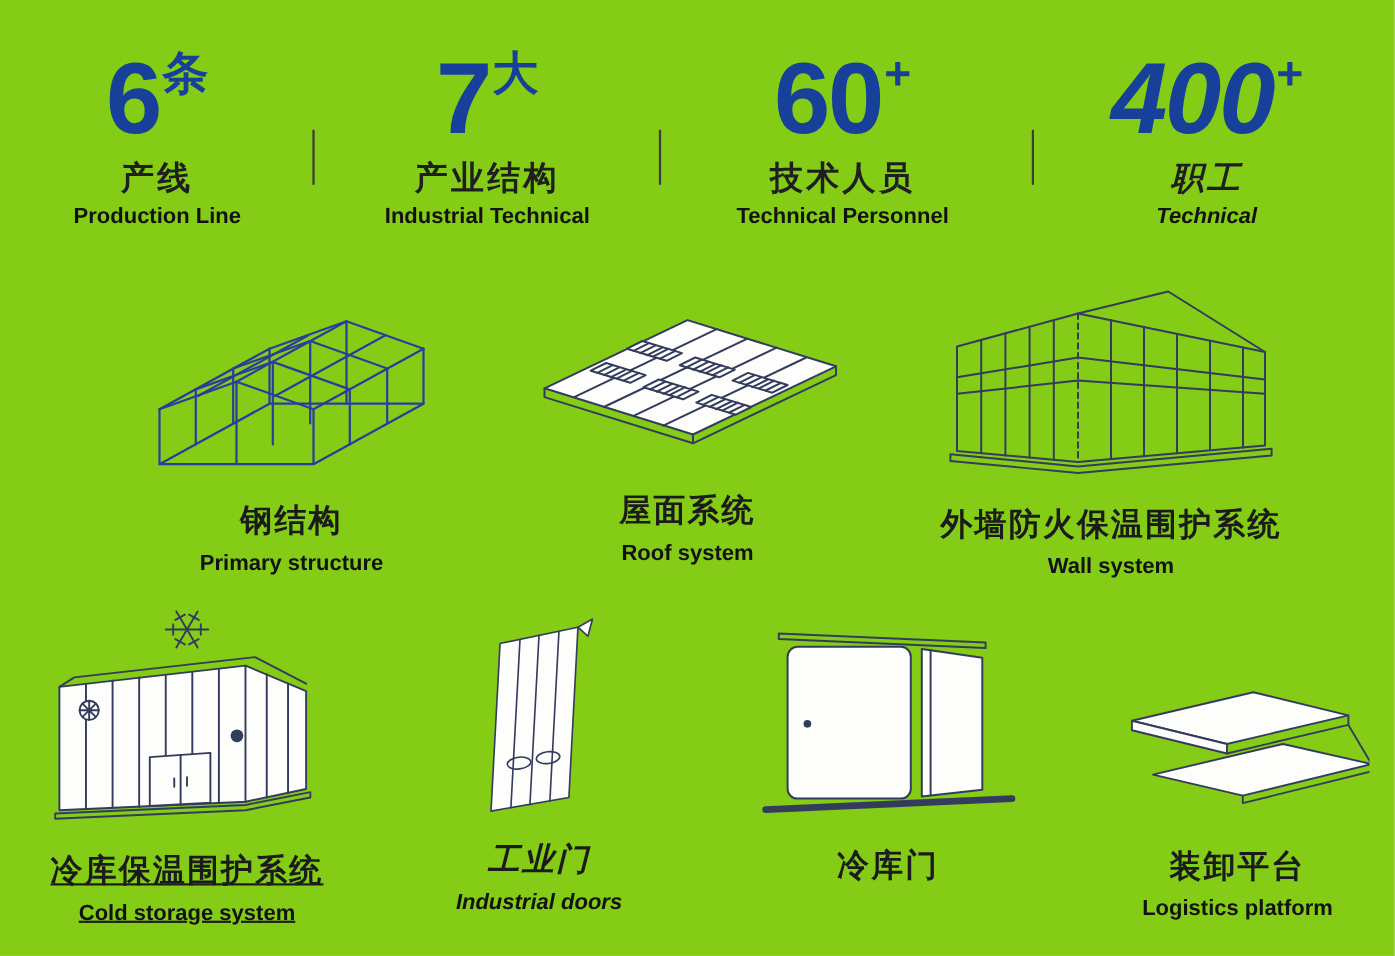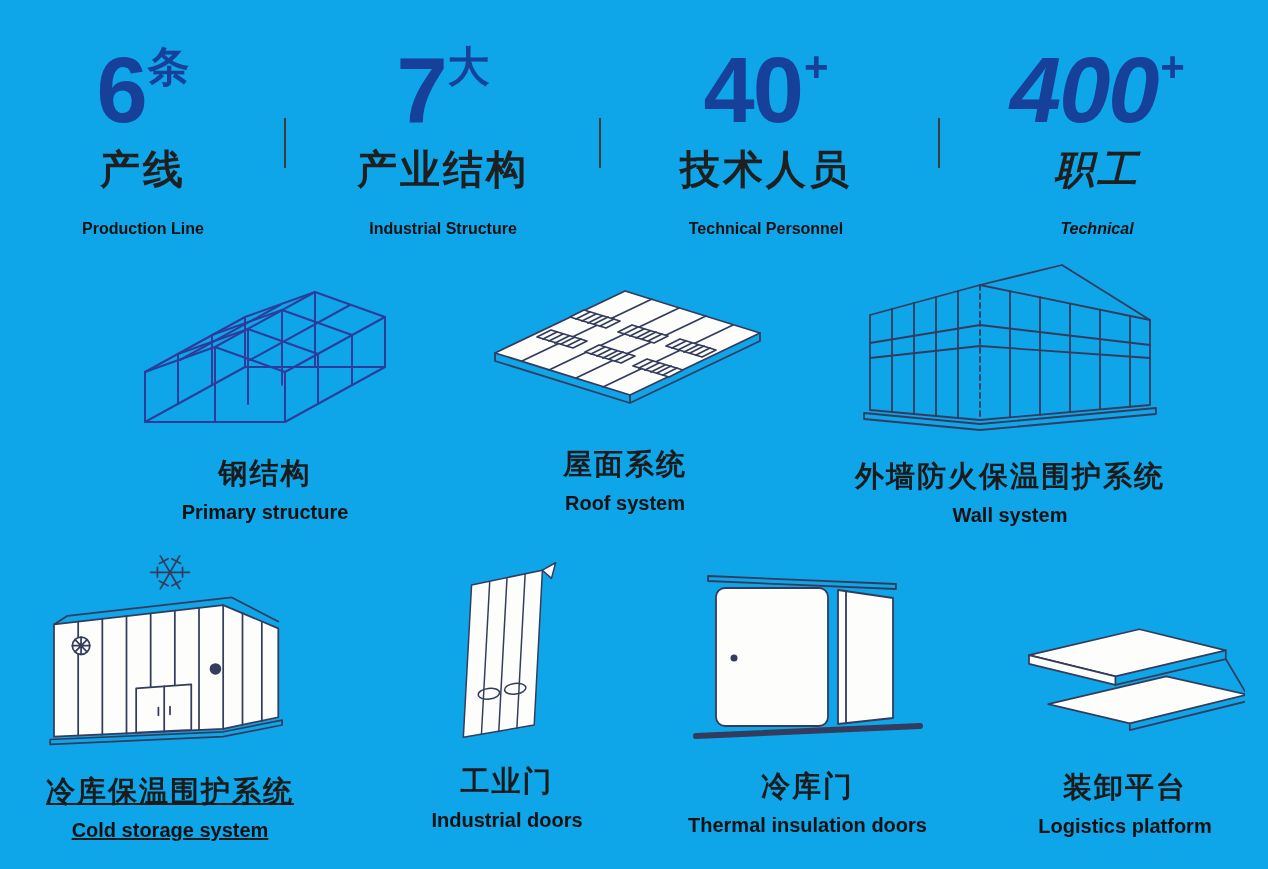--- a/index.html
+++ b/index.html
@@ -1,59 +1,59 @@
 <!DOCTYPE html>
 <html><head>
 <meta charset="utf-8">
 <style>
   html,body{margin:0;padding:0;background:#e9e9e9;}
   .canvas{
     position:relative;
     width:1268px;height:869px;
     margin:0 auto;
-    background:#0ea5e9;
+    background:#84cc16;
     font-family:"Liberation Sans","DejaVu Sans",sans-serif;
     overflow:hidden;
     color:#1c1c1c;
   }
   
   .stat{position:absolute;top:44px;text-align:center;}
   .s1{left:43px;width:200px;}
   .s2{left:333px;width:220px;}
   .s3{left:656px;width:220px;}
   .s4{left:987px;width:220px;font-style:italic;}
   .num{
     font-size:92px;line-height:1;font-weight:800;
     color:#17409a;letter-spacing:-2px;
   }
   .unit{
     font-size:42px;font-weight:700;vertical-align:top;
     letter-spacing:0;line-height:1.1;padding-left:2px;
   }
   .zh{
-    font-size:40px;font-weight:600;color:#1f1f1f;
+    font-size:30px;font-weight:600;color:#1f1f1f;
     margin-top:6px;letter-spacing:3px;
   }
   .en{
-    font-size:16px;font-weight:700;color:#121212;
-    margin-top:23px;letter-spacing:0;
+    font-size:20px;font-weight:700;color:#121212;
+    margin-top:3px;letter-spacing:0;
   }
   .divider{
     position:absolute;top:118px;width:2px;height:50px;
     background:#3c3c3c;
   }
   .d1{left:284px;} .d2{left:599px;} .d3{left:938px;}
 
   
   figure.card{position:absolute;margin:0;text-align:center;}
   .c1{left:100px;top:252px;width:330px;}
   .c2{left:470px;top:248px;width:310px;}
   .c3{left:850px;top:245px;width:320px;}
   .c4{left:25px;top:545px;width:290px;text-decoration:underline;}
-  .c5{left:412px;top:560px;width:190px;}
+  .c5{left:395px;top:560px;width:190px;font-style:italic;}
   .c6{left:685px;top:560px;width:245px;}
   .c7{left:1005px;top:612px;width:240px;}
   .card svg{display:block;margin:0 auto;}
   .c2 svg{margin-top:25px;}
   .zh2{
     font-size:29px;font-weight:600;color:#1b1b1b;
     letter-spacing:2px;margin-top:12px;
   }
   .en2{
     font-size:20px;font-weight:700;color:#121212;margin-top:7px;
@@ -78,26 +78,26 @@
   <div class="stat s1">
     <div class="num"><span>6</span><span class="unit">条</span></div>
     <div class="zh">产线</div>
     <div class="en">Production Line</div>
   </div>
   <div class="divider d1"></div>
 
   <div class="stat s2">
     <div class="num"><span>7</span><span class="unit">大</span></div>
     <div class="zh">产业结构</div>
-    <div class="en">Industrial Structure</div>
+    <div class="en">Industrial Technical</div>
   </div>
   <div class="divider d2"></div>
 
   <div class="stat s3">
-    <div class="num"><span>40</span><span class="unit">+</span></div>
+    <div class="num"><span>60</span><span class="unit">+</span></div>
     <div class="zh">技术人员</div>
     <div class="en">Technical Personnel</div>
   </div>
   <div class="divider d3"></div>
 
   <div class="stat s4">
     <div class="num"><span>400</span><span class="unit">+</span></div>
     <div class="zh">职工</div>
     <div class="en">Technical</div>
   </div>
@@ -207,21 +207,20 @@
     <svg viewBox="0 0 240 195" width="240" height="195">
       <path d="M20,16 L208,24 M20,21 L208,29 M20,16 V21 M208,24 V29"></path>
       <rect class="fillbg" x="28" y="28" width="112" height="138" rx="9"></rect>
       <circle class="filled" cx="46" cy="98" r="3.5"></circle>
       <path class="fillbg" d="M150,30 L205,38 L205,158 L150,164 Z"></path>
       <path d="M158,31 L158,163"></path>
       <path class="thick" d="M8,176 L232,166"></path>
     </svg>
     <figcaption>
       <div class="zh2">冷库门</div>
-      <div class="en2">Thermal insulation doors</div>
     </figcaption>
   </figure>
 
   <figure class="card c7">
     <svg viewBox="0 0 250 150" width="240" height="144">
       <path class="fillbg" d="M45,96 L168,67 L252,86 L130,116 Z"></path>
       <path d="M130,116 L130,123 L252,93 L252,86"></path>
       <path class="fillbg" d="M25,45 L140,18 L230,40 L115,67 Z"></path>
       <path class="fillbg" d="M25,45 L25,54 L115,76 L115,67 Z"></path>
       <path d="M115,76 L230,49 L230,40 M230,49 L252,86"></path>

